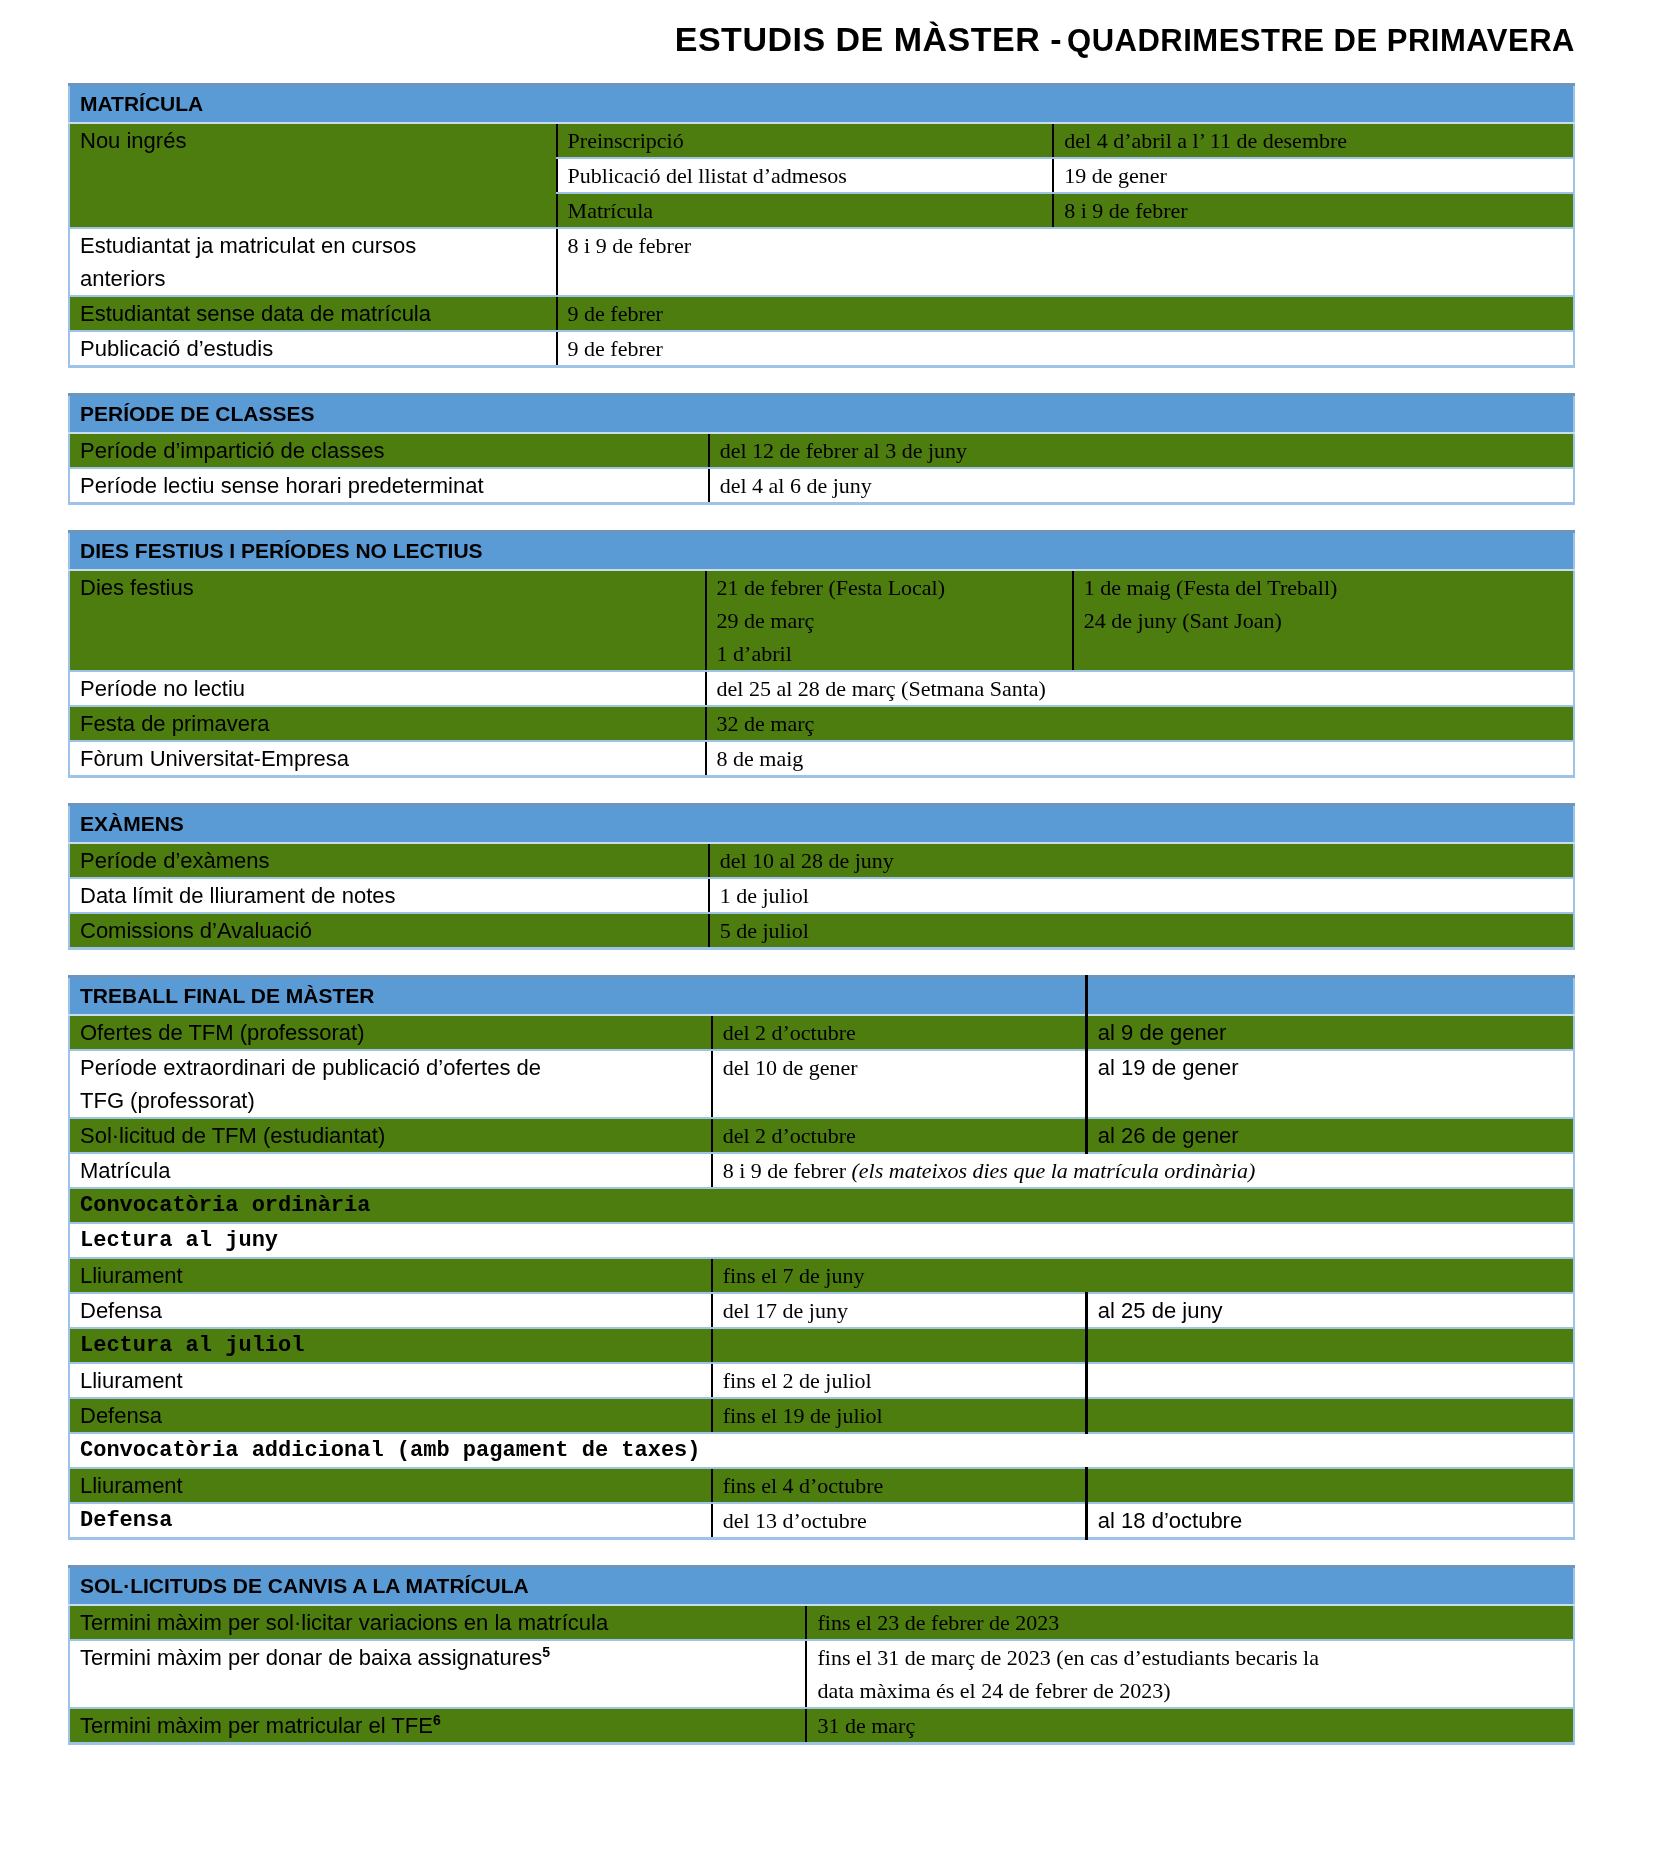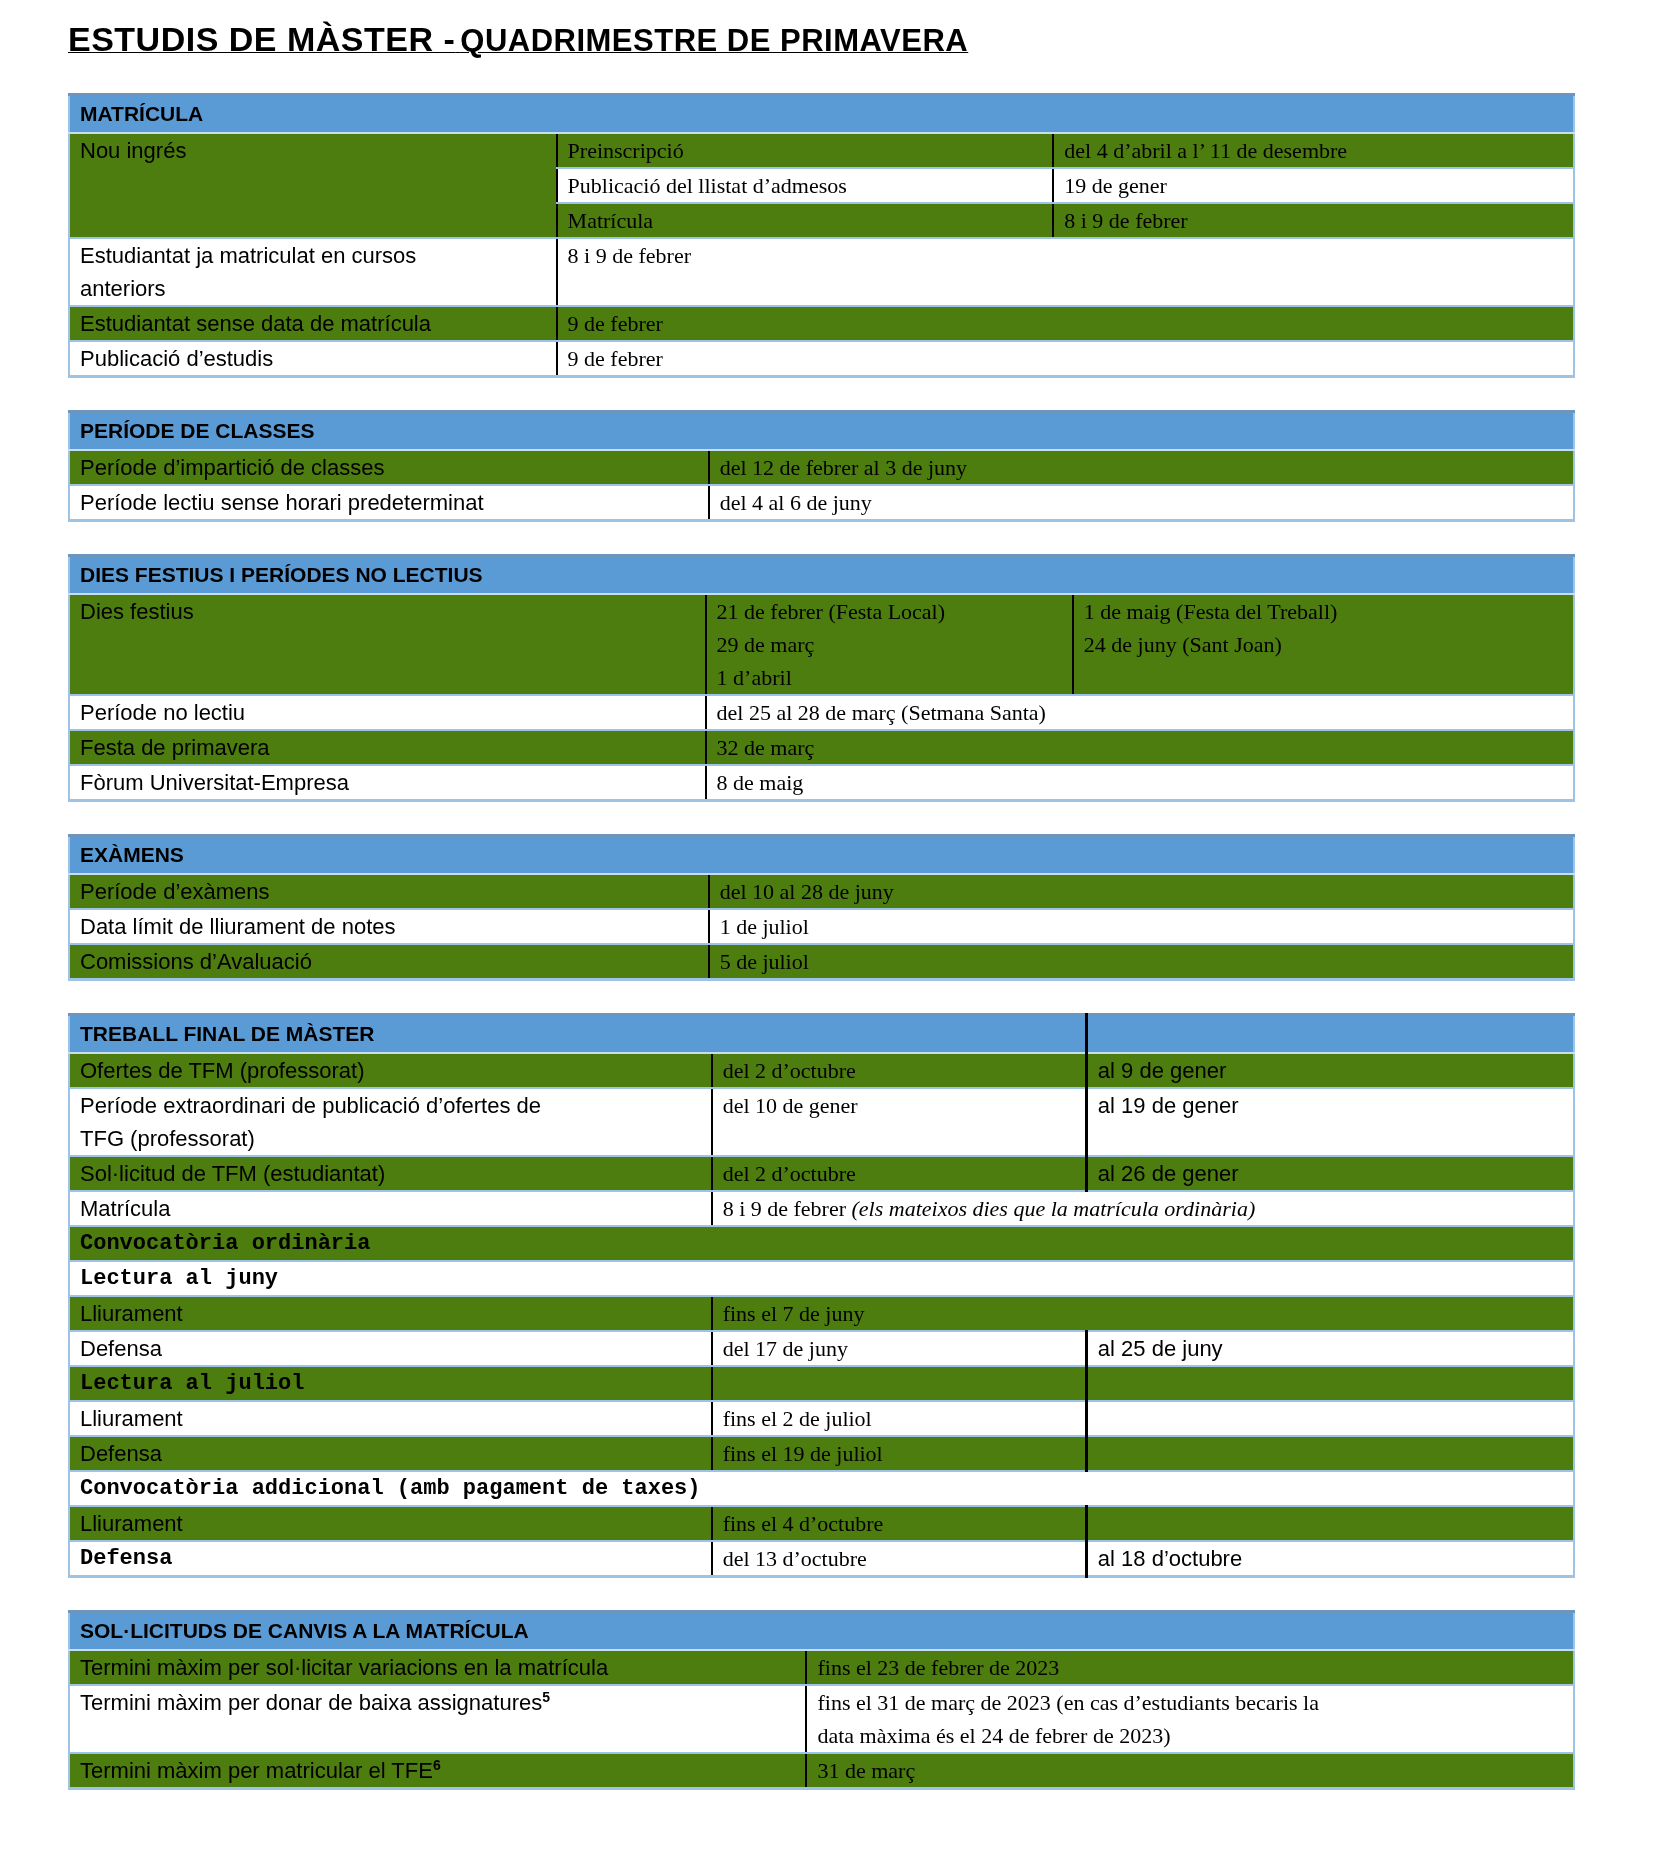--- a/index.html
+++ b/index.html
@@ -3,29 +3,29 @@
 <meta charset="utf-8">
 <style>
   html, body { margin: 0; padding: 0; background: #ffffff; }
   body {
     width: 1655px; height: 1876px; overflow: hidden;
     font-family: "Liberation Sans", sans-serif; color: #000;
     -webkit-font-smoothing: antialiased;
   }
   .doc { width: 1507px; margin: 0 0 0 68px; }
   .title {
-    margin: 20px 0 34px 0; text-align: left; font-weight: bold;
-    letter-spacing: 0.5px; white-space: nowrap; text-decoration: underline;
+    margin: 20px 0 24px 0; text-align: right; font-weight: bold;
+    letter-spacing: 0.5px; white-space: nowrap;
   }
   .title .t1 { font-size: 34px; }
   .title .t2 { font-size: 31px; }
 
   table.cal {
     width: 100%; border-collapse: collapse; table-layout: fixed;
-    margin-top: 32px;
+    margin-top: 25px;
     border-left: 2px solid #9DC3E6; border-right: 2px solid #9DC3E6;
     border-bottom: 3px solid #9DC3E6; border-top: 3px solid #6E96BD;
   }
   table.cal:first-child { margin-top: 0; }
 
   table.cal th {
     background: #5B9BD5; text-align: left;
     font-size: 21px; font-weight: bold; color: #000;
     height: 30px; padding: 3px 8px 3px 10px;
     border-bottom: 2px solid #C9DDF0;

